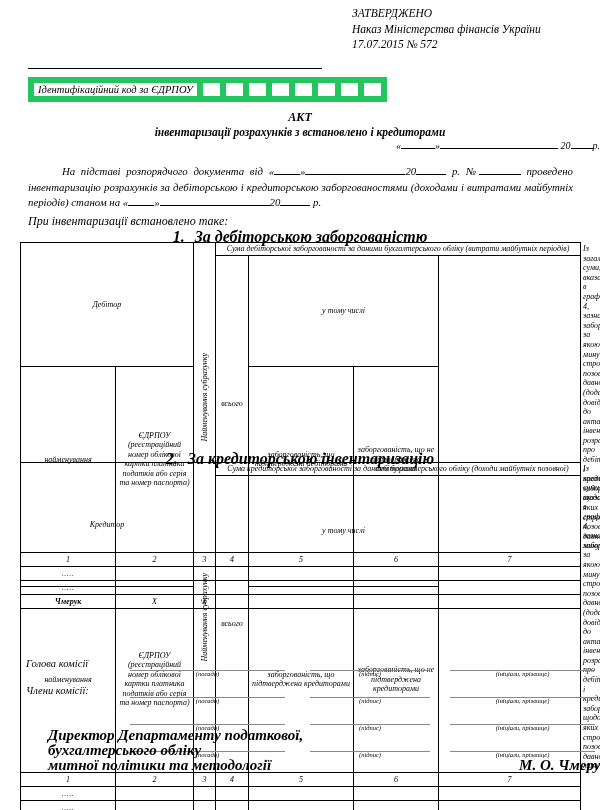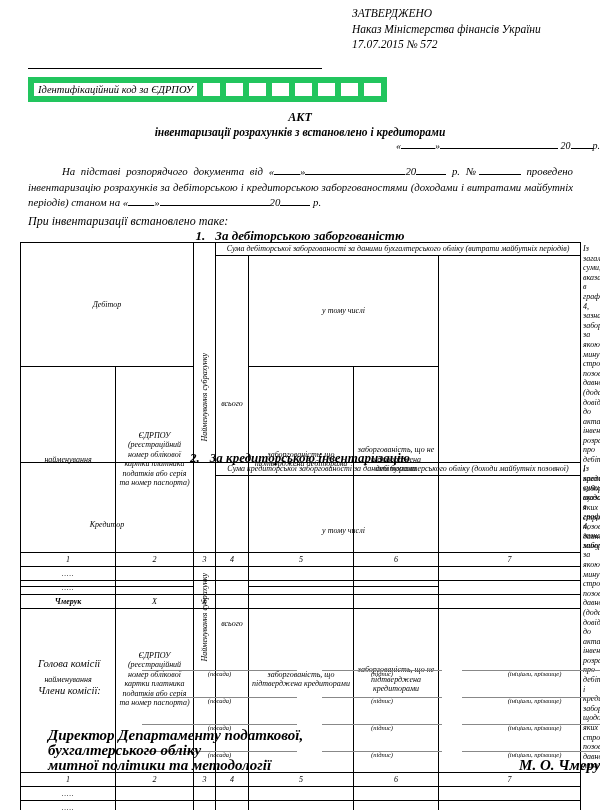--- a/index.html
+++ b/index.html
@@ -134,21 +134,21 @@
     top: 214px;
     font-size: 12px;
   }
 
   
   .sec-head {
     position: absolute;
     width: 600px;
     text-align: center;
     font-weight: bold;
-    font-size: 13px;
+    font-size: 16px;
   }
   .sec-head .num { margin-right: 10px; }
   #sec1 { top: 228px; }
   #sec2 { top: 450px; }
 
   
   table.grid {
     position: absolute;
     border-collapse: collapse;
     table-layout: fixed;
@@ -179,21 +179,21 @@
     text-align: center;
   }
   td.numrow { font-size: 8.5px; height: 11px; }
   td.datarow { height: 11px; }
   td.total { height: 11px; font-size: 8.5px; font-weight: bold; }
   td.xmark { font-size: 8.5px; }
   .dots { letter-spacing: 0.5px; }
 
   
   .sig-block { position: absolute; left: 20px; top: 658px; width: 560px; }
-  .sig-row { position: relative; height: 27px; margin-left: 12px; }
+  .sig-row { position: relative; height: 27px; }
   .sig-label {
     position: absolute;
     left: 6px;
     top: 0;
     font-size: 10.5px;
     white-space: nowrap;
   }
   .sig-label.indent { left: 6px; }
   .sig-line {
     position: absolute;

